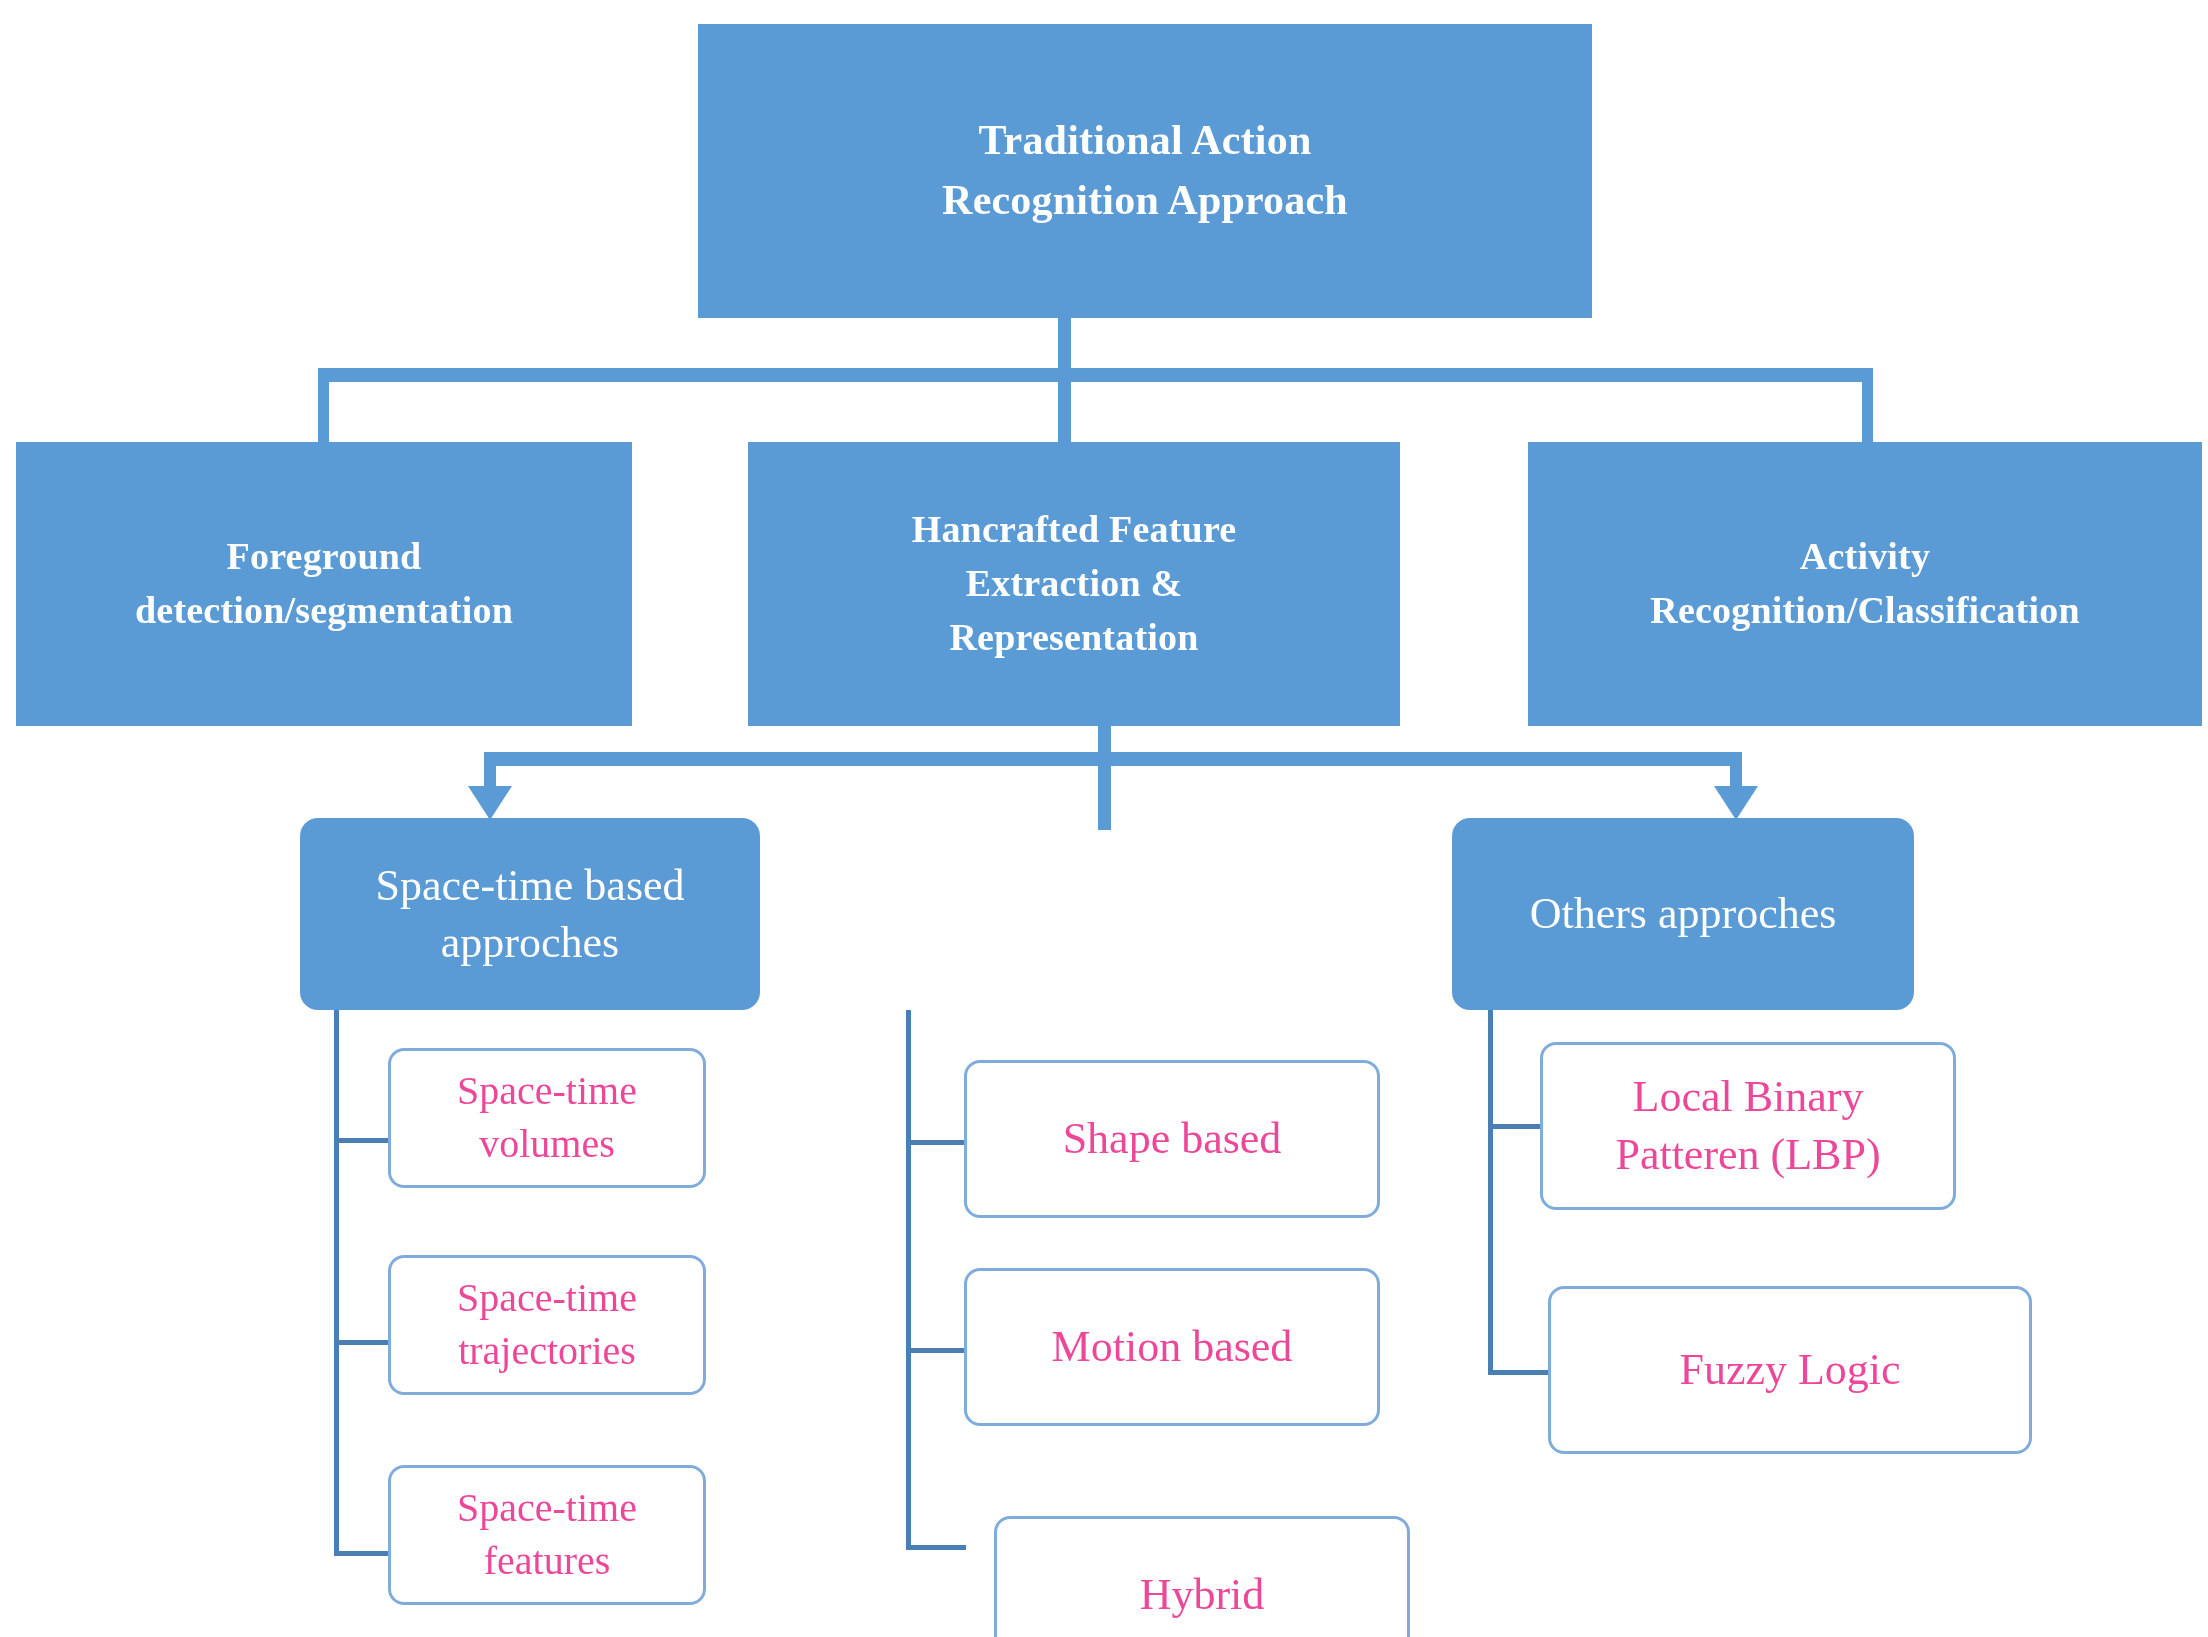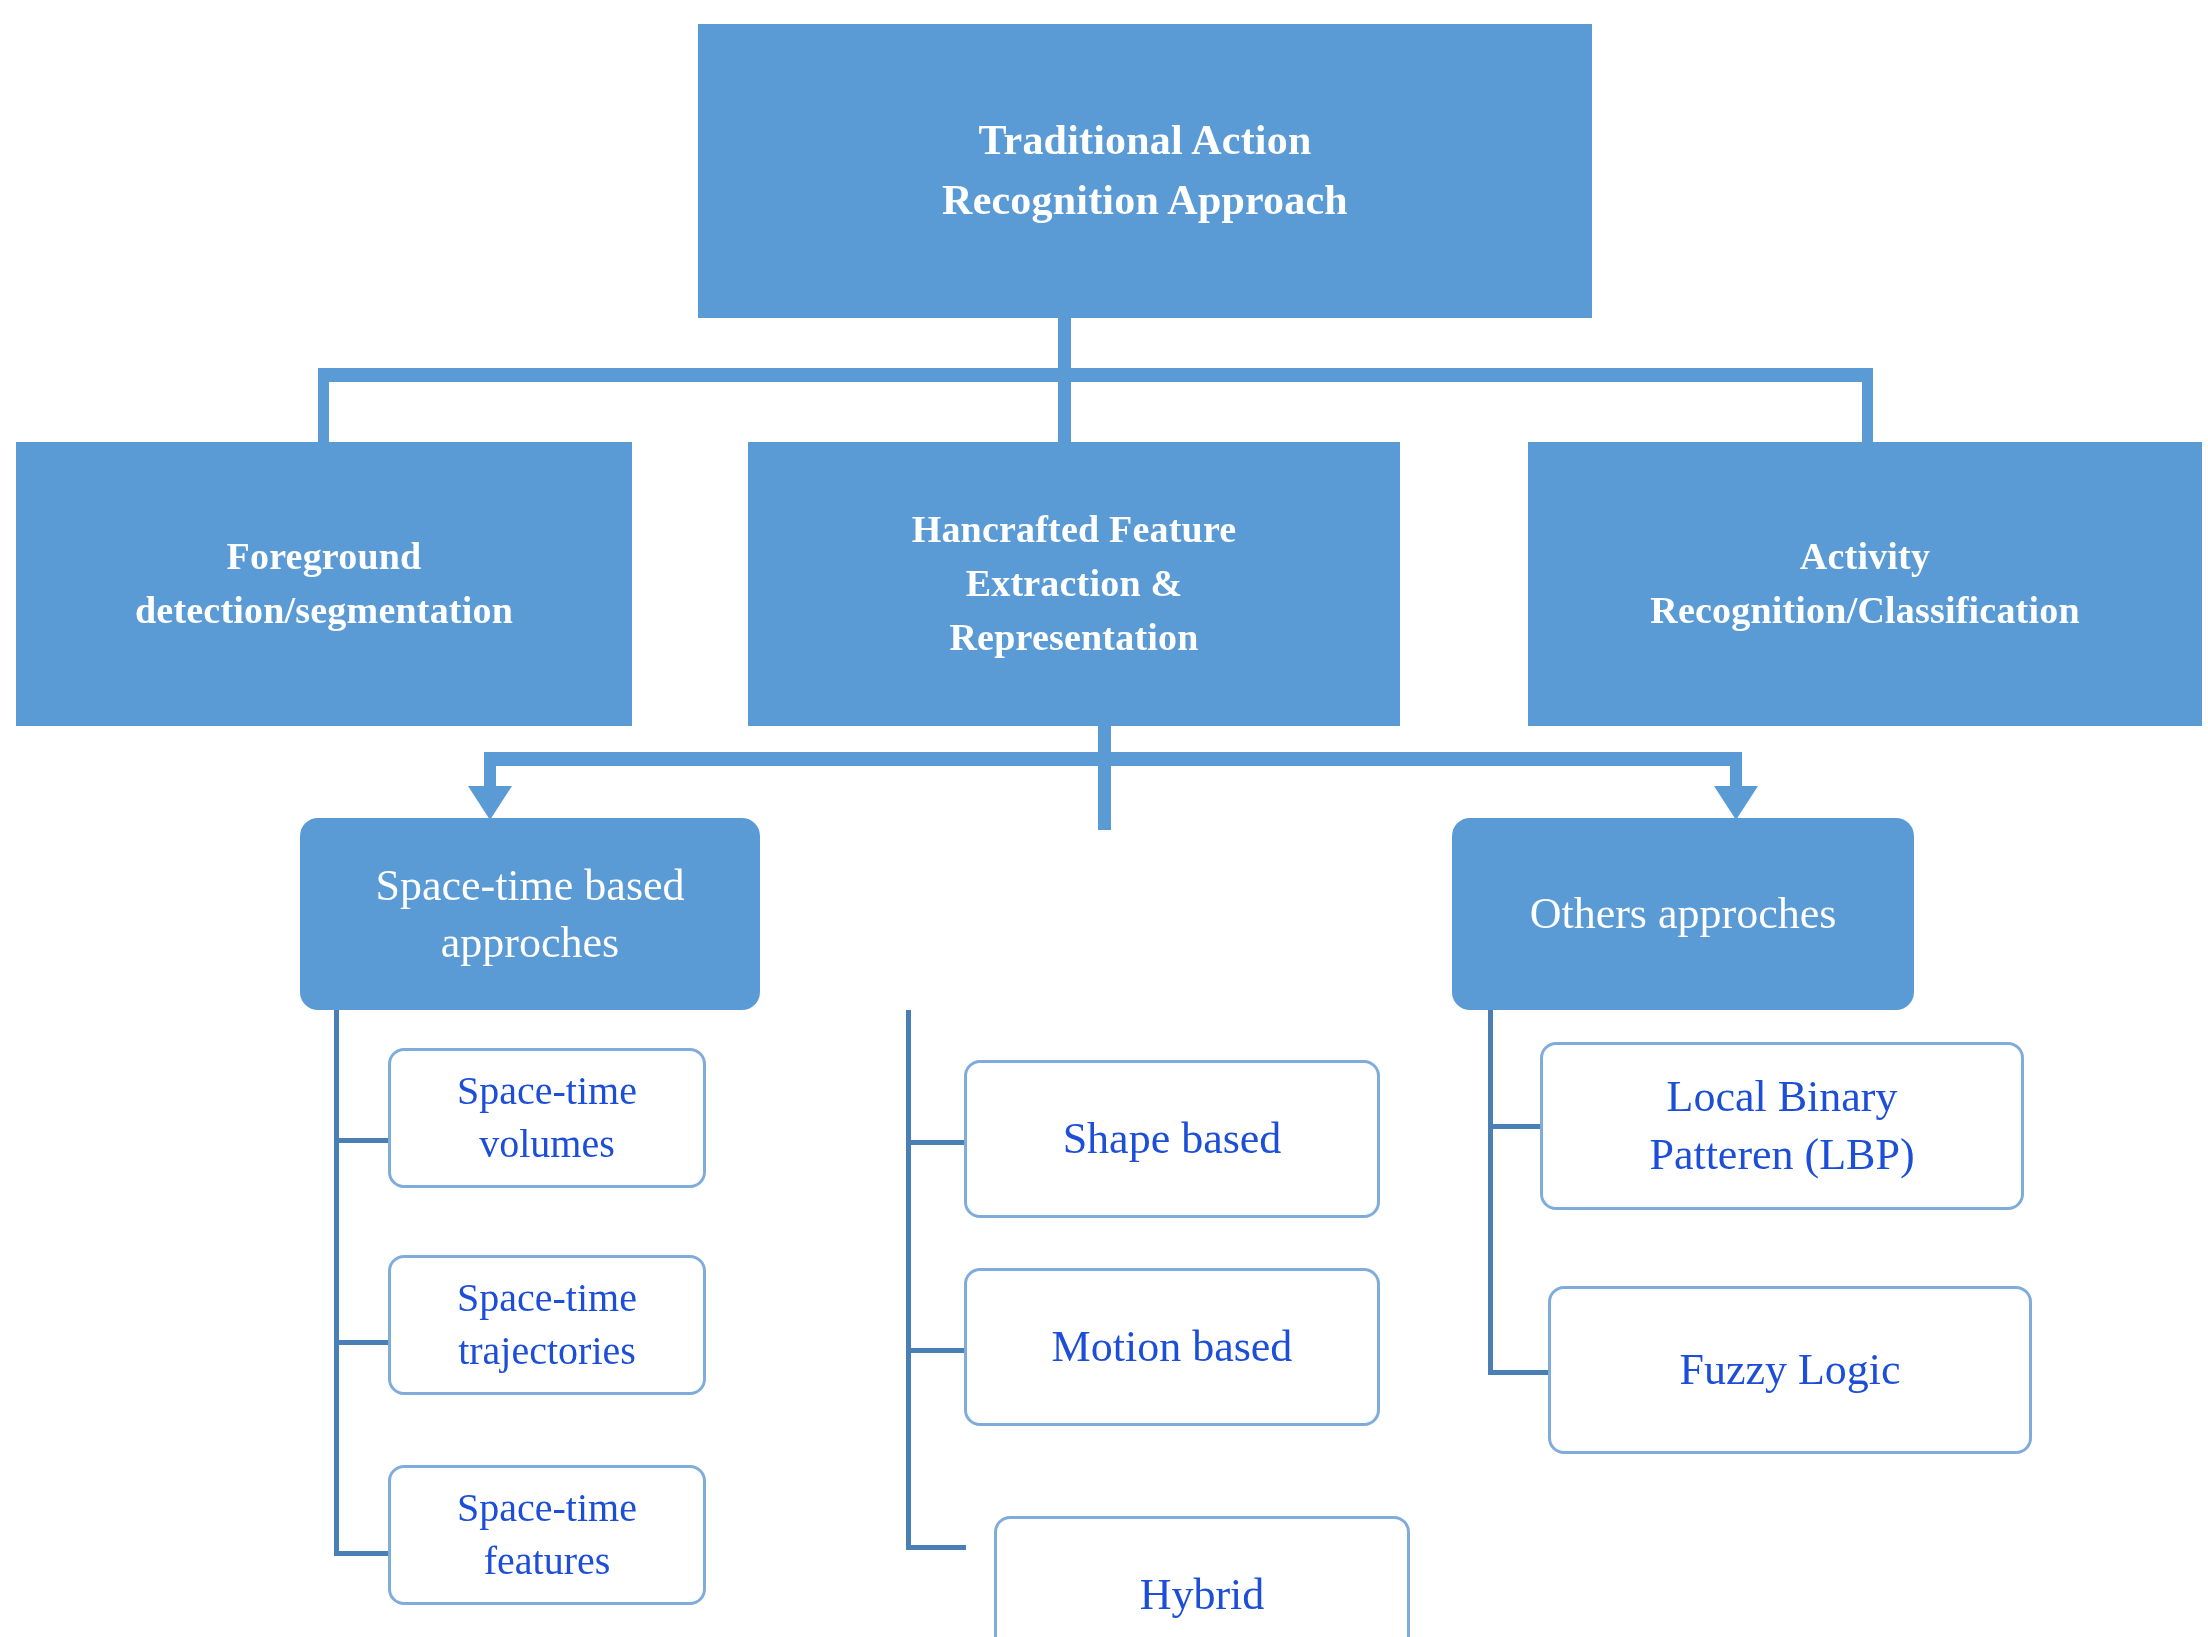--- a/index.html
+++ b/index.html
@@ -52,21 +52,21 @@
     line-height: 1.30;
     box-sizing: border-box;
     padding: 4px 8px;
     white-space: pre-line;
   }
 
   
   .node-leaf {
     position: absolute;
     background: #ffffff;
-    color: #1d4ed8;
+    color: #ec4899;
     border: 3px solid #7FACDB;
     border-radius: 16px;
     display: flex;
     align-items: center;
     justify-content: center;
     text-align: center;
     font-family: "Liberation Serif", "DejaVu Serif", serif;
     font-weight: normal;
     line-height: 1.32;
     box-sizing: border-box;
@@ -183,21 +183,21 @@
   </div>
 
   <div class="node-leaf" style="left:964px; top:1516px; width:416px; height:158px; font-size:44px;margin-left:30px;">
     <span>Hybrid</span>
   </div>
 
   <div class="conn-thin" style="left:1488px; top:1010px; width:5px; height:364px;"></div>
   <div class="conn-thin" style="left:1488px; top:1124px; width:60px; height:5px;"></div>
   <div class="conn-thin" style="left:1488px; top:1370px; width:60px; height:5px;"></div>
 
-  <div class="node-leaf" style="left:1540px; top:1042px; width:484px; height:168px; font-size:44px;">
+  <div class="node-leaf" style="left:1540px; top:1042px; width:416px; height:168px; font-size:44px;">
     <span>Local Binary
 Patteren (LBP)</span>
   </div>
 
   <div class="node-leaf" style="left:1548px; top:1286px; width:484px; height:168px; font-size:44px;">
     <span>Fuzzy Logic</span>
   </div>
 
 </div>
 

